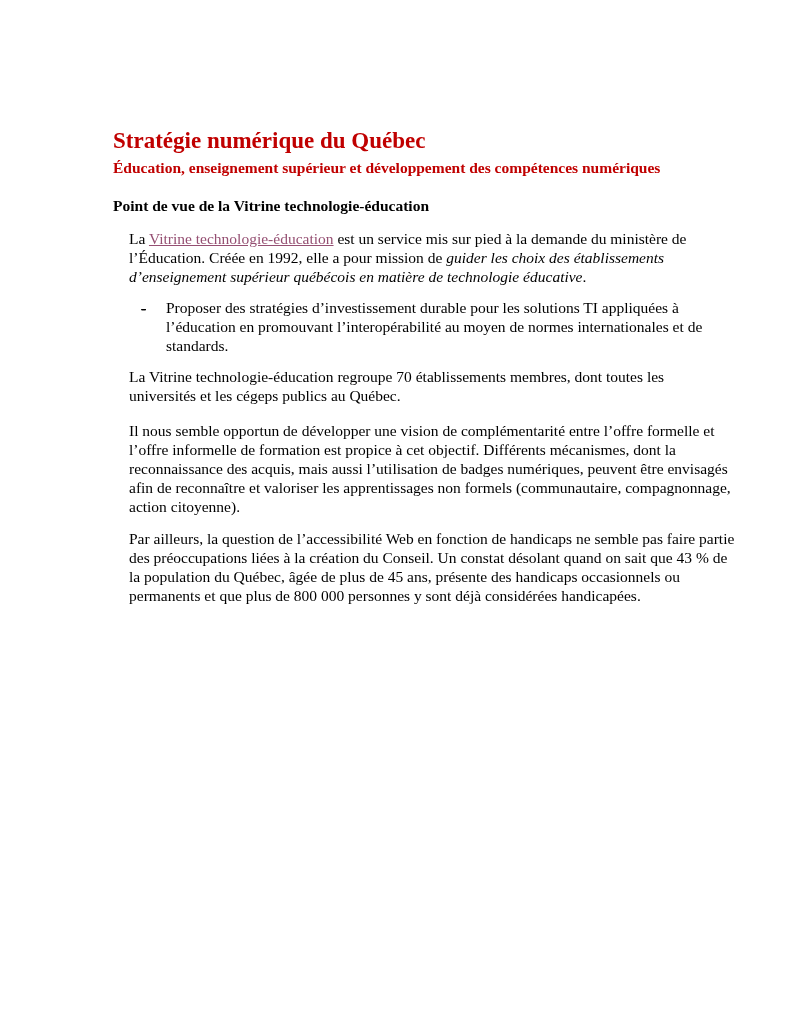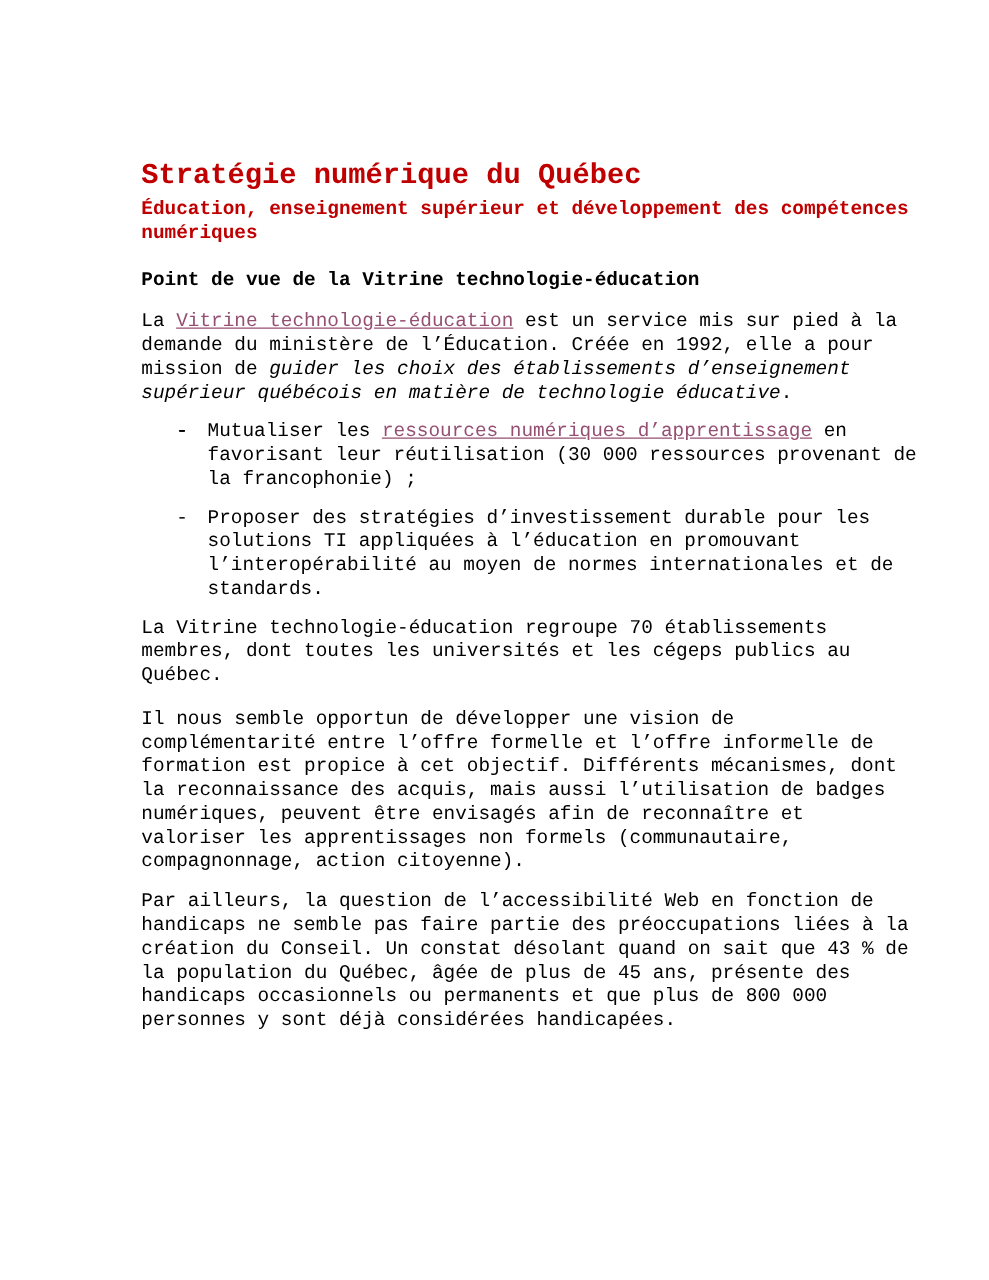--- a/index.html
+++ b/index.html
@@ -10,21 +10,21 @@
   }
   html,body{margin:0;padding:0;background:var(--page-bg);}
   .page{
     position:relative;
     width:791px;
     height:1024px;
     box-sizing:border-box;
     background:var(--page-bg);
     padding:127px 56px 0 113px;
     overflow:hidden;
-    font-family:Liberation Mono, monospace;
+    font-family:Liberation Serif, serif;
     font-size:15.5px;
     line-height:19px;
     color:var(--body-text);
   }
   .doc-title{
     margin:0 0 4px 0;
     font-size:23px;
     line-height:27px;
     font-weight:bold;
     color:var(--heading-red);
@@ -39,21 +39,21 @@
   .section-heading{
     margin:0 0 14px 0;
     font-size:15.5px;
     line-height:19px;
     font-weight:bold;
     color:var(--body-text);
   }
   .section-heading.second{
     margin-bottom:16px;
   }
-  p{margin:0 0 13px 0;}
+  p{margin:0 0 13px 16px;}
   p.intro{margin-bottom:2px;}
   p.services-line{margin-bottom:8px;}
   p.membres{margin-bottom:16px;}
   .doc-list{margin:0 0 10px 0;}
   .doc-list-item{
     position:relative;
     padding-left:53px;
     margin-bottom:12px;
   }
   .doc-list-item .dash{
@@ -87,21 +87,20 @@
     <div class="doc-list-item">
       <span class="dash">-</span>
     </div>
 
     <div class="doc-list-item">
       <span class="dash">-</span>
     </div>
 
     <div class="doc-list-item">
       <span class="dash">-</span>
-      <span><span>Mutualiser les </span><a class="doc-link">ressources numériques d’apprentissage</a><span> en favorisant leur réutilisation (30&nbsp;000 ressources provenant de la francophonie)&nbsp;;</span></span>
     </div>
 
     <div class="doc-list-item">
       <span class="dash">-</span>
       <span>Proposer des stratégies d’investissement durable pour les solutions TI appliquées à l’éducation en promouvant l’interopérabilité au moyen de normes internationales et de standards.</span>
     </div>
 
   </div>
 
   <p class="membres">La Vitrine technologie-éducation regroupe 70 établissements membres, dont toutes les universités et les cégeps publics au Québec.</p>

